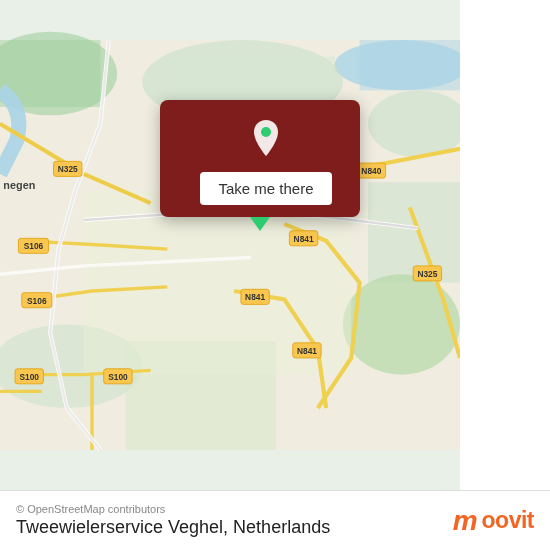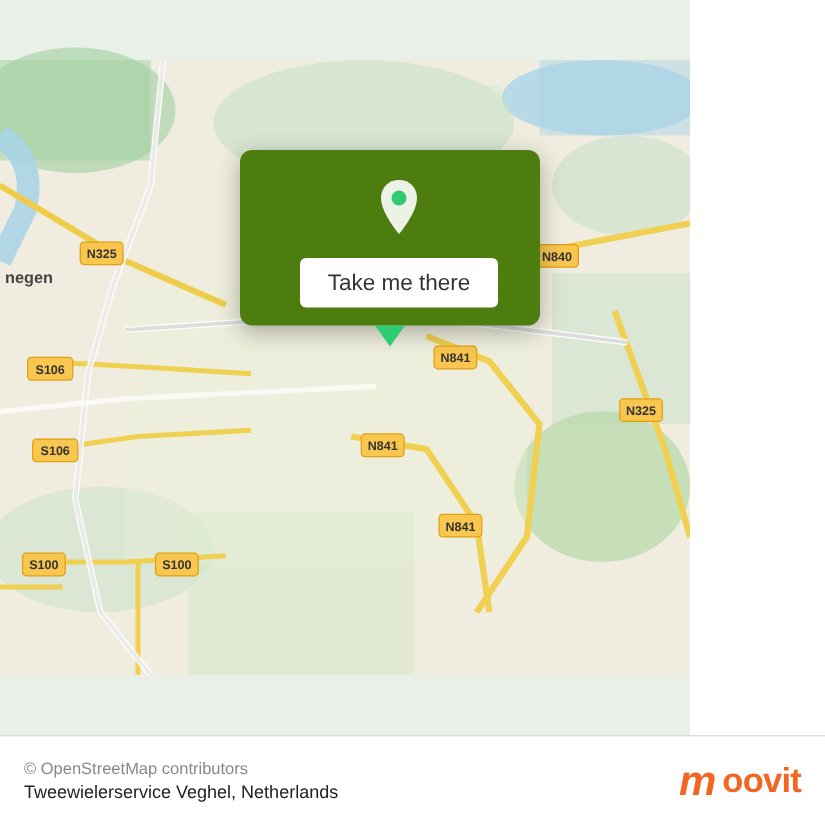--- a/index.html
+++ b/index.html
@@ -26,21 +26,21 @@
       position: absolute;
       top: 0; left: 0;
     }
 
     
     #popup-card {
       position: absolute;
       top: 100px;
       left: 160px;
       width: 200px;
-      background: #4d7c0f;
+      background: #7f1d1d;
       border-radius: 8px;
       padding: 16px 0 12px 12px;
       display: flex;
       flex-direction: column;
       align-items: center;
       box-shadow: 0 4px 16px rgba(0,0,0,0.3);
       z-index: 10;
     }
 
     #popup-card::after {
@@ -91,21 +91,21 @@
       display: flex;
       flex-direction: column;
     }
 
     .copyright-text {
       font-size: 11px;
       color: #888;
     }
 
     .location-text {
-      font-size: 12px;
+      font-size: 18px;
       color: #222;
       font-weight: 400;
       margin-top: 2px;
       text-align: center;
     }
 
     .moovit-logo {
       display: flex;
       align-items: center;
       gap: 4px;

